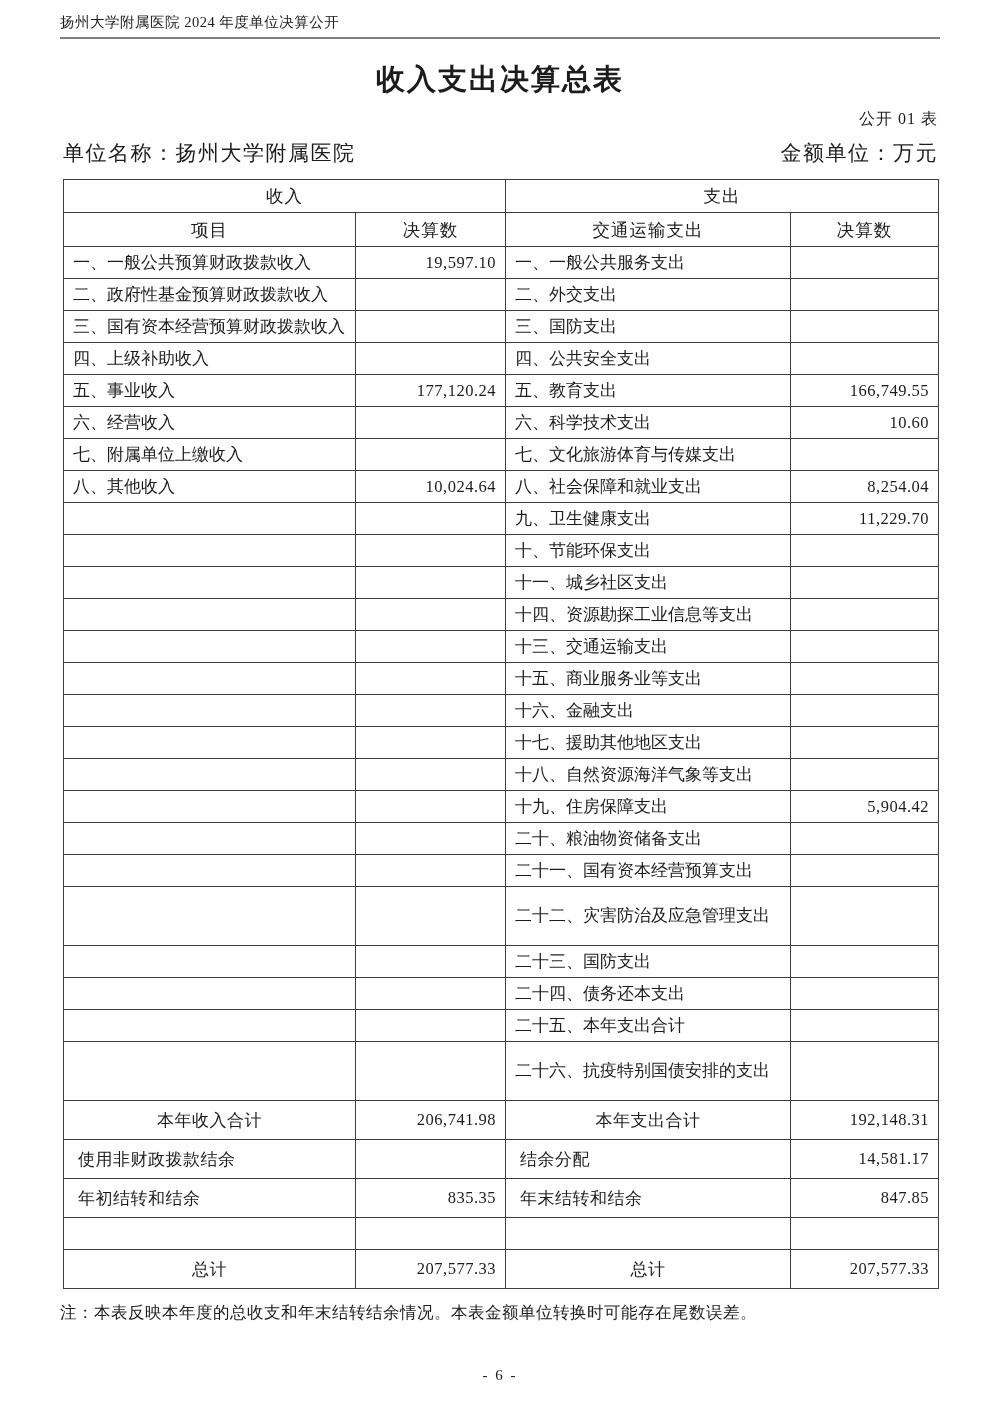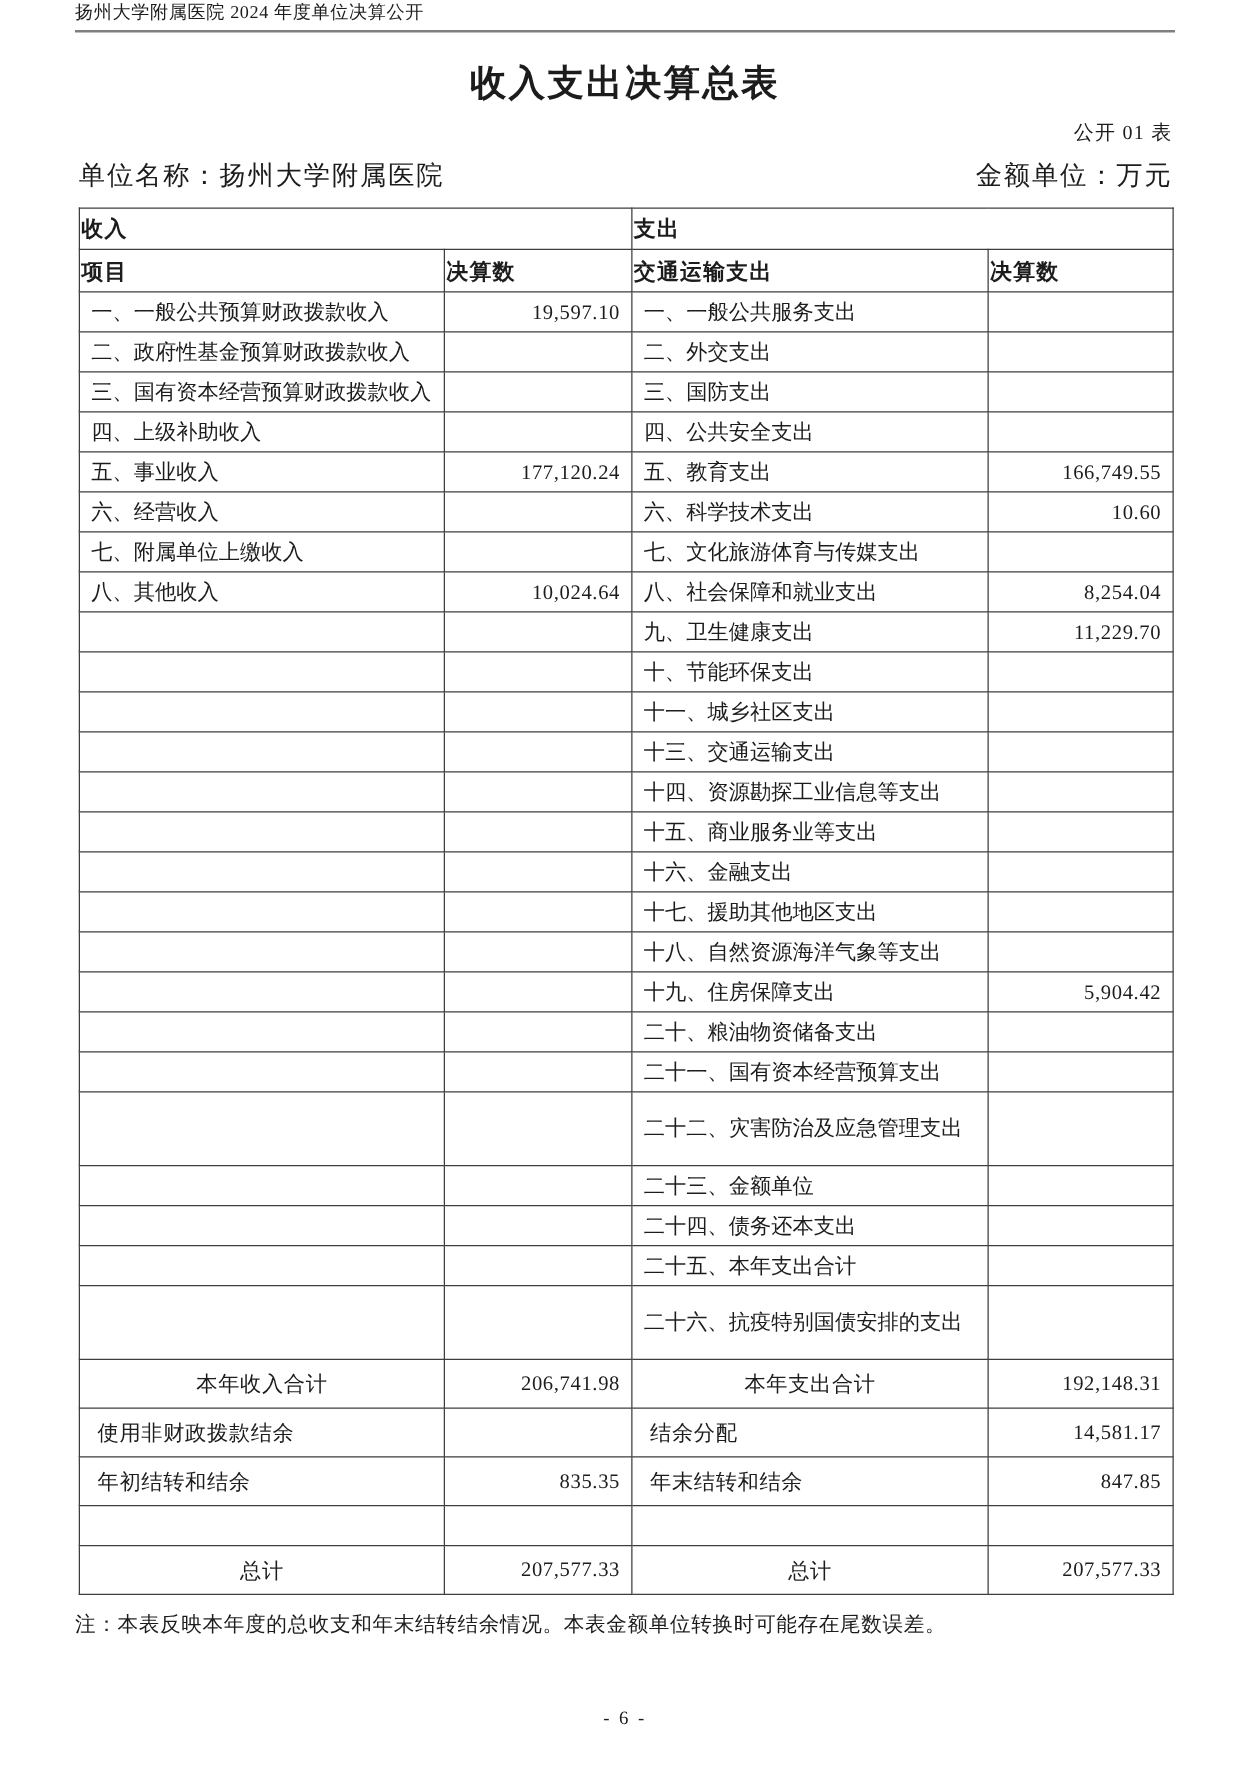--- a/index.html
+++ b/index.html
@@ -4,41 +4,41 @@
 <style>
   html,body{margin:0;padding:0;}
   body{
     width:1000px;height:1414px;
     background:#ffffff;color:#1c1c1c;
     font-family:"Liberation Serif","DejaVu Serif",serif;
     position:relative;overflow:hidden;
   }
   .sheet{position:absolute;inset:0;}
   .doc-header{
-    margin:0 60px;padding-bottom:5px;
+    margin:0 60px;padding-top:13px;padding-bottom:5px;
     border-bottom:2px solid #7f7f7f;
     font-size:14.5px;letter-spacing:0.5px;
   }
   .title{
     margin:21px 0 0 0;text-align:center;
     font-size:29px;font-weight:bold;letter-spacing:2px;
   }
   .table-code{
     margin:9px 62px 0 0;text-align:right;font-size:16px;letter-spacing:1px;
   }
   .meta{
     margin:9px 62px 0 63px;display:flex;justify-content:space-between;
     font-size:21px;letter-spacing:1.5px;
   }
   table{
     margin:12px 0 0 63px;width:875px;
     border-collapse:collapse;table-layout:fixed;
   }
   th,td{border:1px solid #3e3e3e;vertical-align:middle;overflow:hidden;}
-  th{font-weight:bold;font-size:17.5px;text-align:left;letter-spacing:1px;}
+  th{font-weight:normal;font-size:17.5px;text-align:center;letter-spacing:1px;}
   .sec-h{height:30px;}
   .col-h{height:31px;}
   td{font-size:17px;}
   td.label{text-align:left;padding:1px 3px 1px 9px;}
   td.num{text-align:right;padding:1px 9px 1px 2px;font-size:16.5px;letter-spacing:0.5px;}
   tr.reg td{height:29px;}
   tr.tall td{height:56px;}
   tr.tall td.label{line-height:1.5;}
   tr.sum td{height:36px;}
   tr.sum td.label{padding-left:14px;letter-spacing:0.5px;}
@@ -152,27 +152,27 @@
         </tr>
         <tr class="reg">
           <td class="label"></td>
           <td class="num"></td>
           <td class="label">十一、城乡社区支出</td>
           <td class="num"></td>
         </tr>
         <tr class="reg">
           <td class="label"></td>
           <td class="num"></td>
+          <td class="label">十四、资源勘探工业信息等支出</td>
+          <td class="num"></td>
+        </tr>
+        <tr class="reg">
+          <td class="label"></td>
+          <td class="num"></td>
           <td class="label">十三、交通运输支出</td>
-          <td class="num"></td>
-        </tr>
-        <tr class="reg">
-          <td class="label"></td>
-          <td class="num"></td>
-          <td class="label">十四、资源勘探工业信息等支出</td>
           <td class="num"></td>
         </tr>
         <tr class="reg">
           <td class="label"></td>
           <td class="num"></td>
           <td class="label">十五、商业服务业等支出</td>
           <td class="num"></td>
         </tr>
         <tr class="reg">
           <td class="label"></td>
@@ -212,21 +212,21 @@
         </tr>
         <tr class="reg tall">
           <td class="label"></td>
           <td class="num"></td>
           <td class="label">二十二、灾害防治及应急管理支出</td>
           <td class="num"></td>
         </tr>
         <tr class="reg">
           <td class="label"></td>
           <td class="num"></td>
-          <td class="label">二十三、金额单位</td>
+          <td class="label">二十三、国防支出</td>
           <td class="num"></td>
         </tr>
         <tr class="reg">
           <td class="label"></td>
           <td class="num"></td>
           <td class="label">二十四、债务还本支出</td>
           <td class="num"></td>
         </tr>
         <tr class="reg">
           <td class="label"></td>

